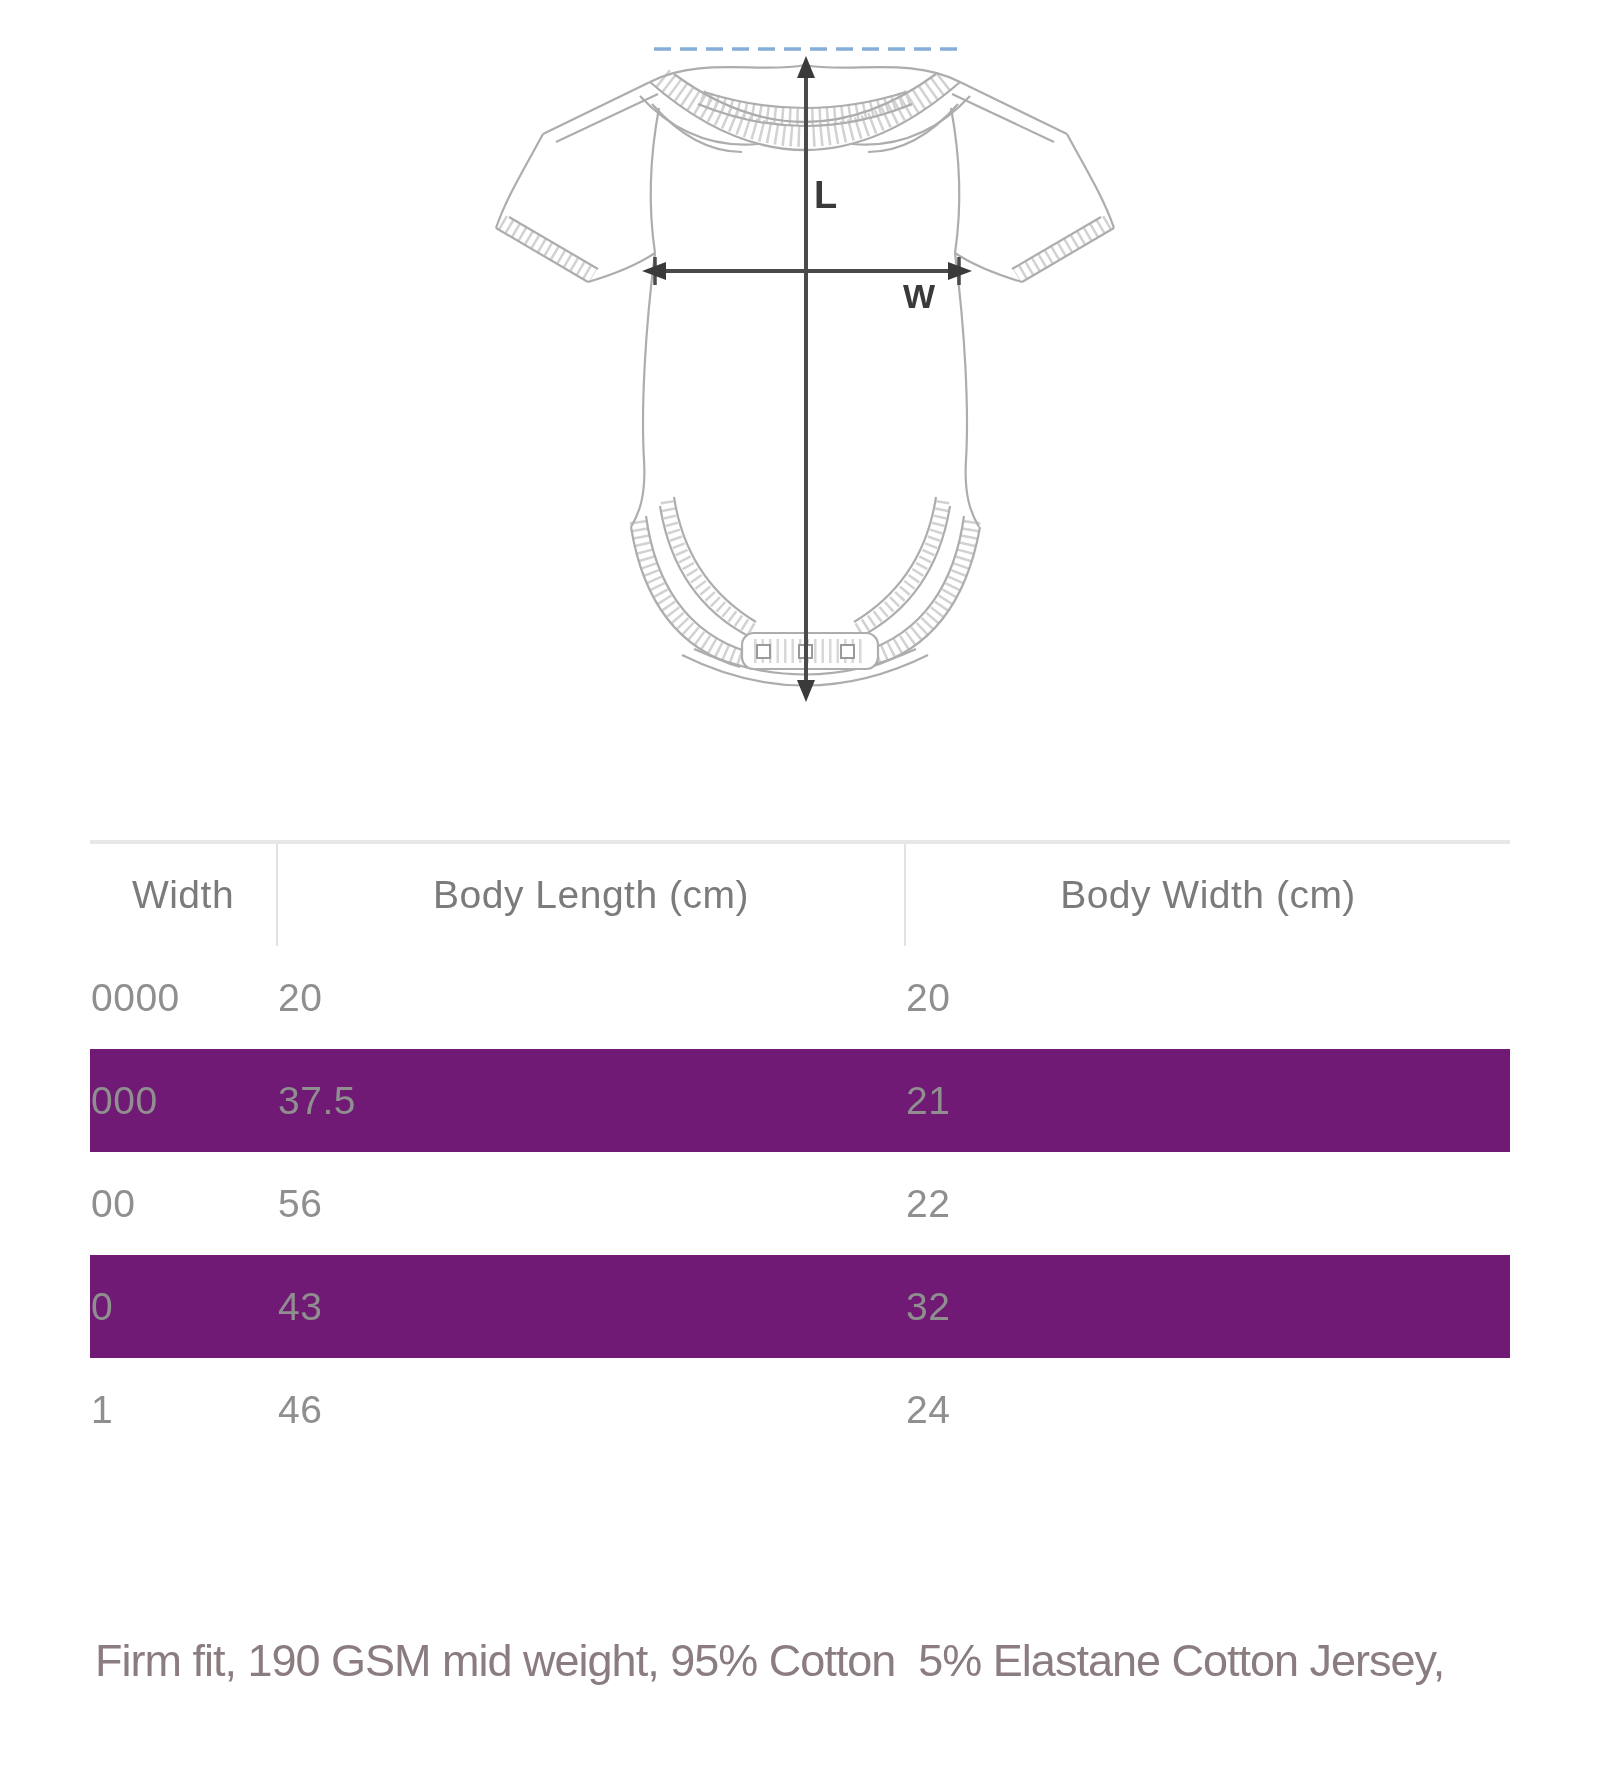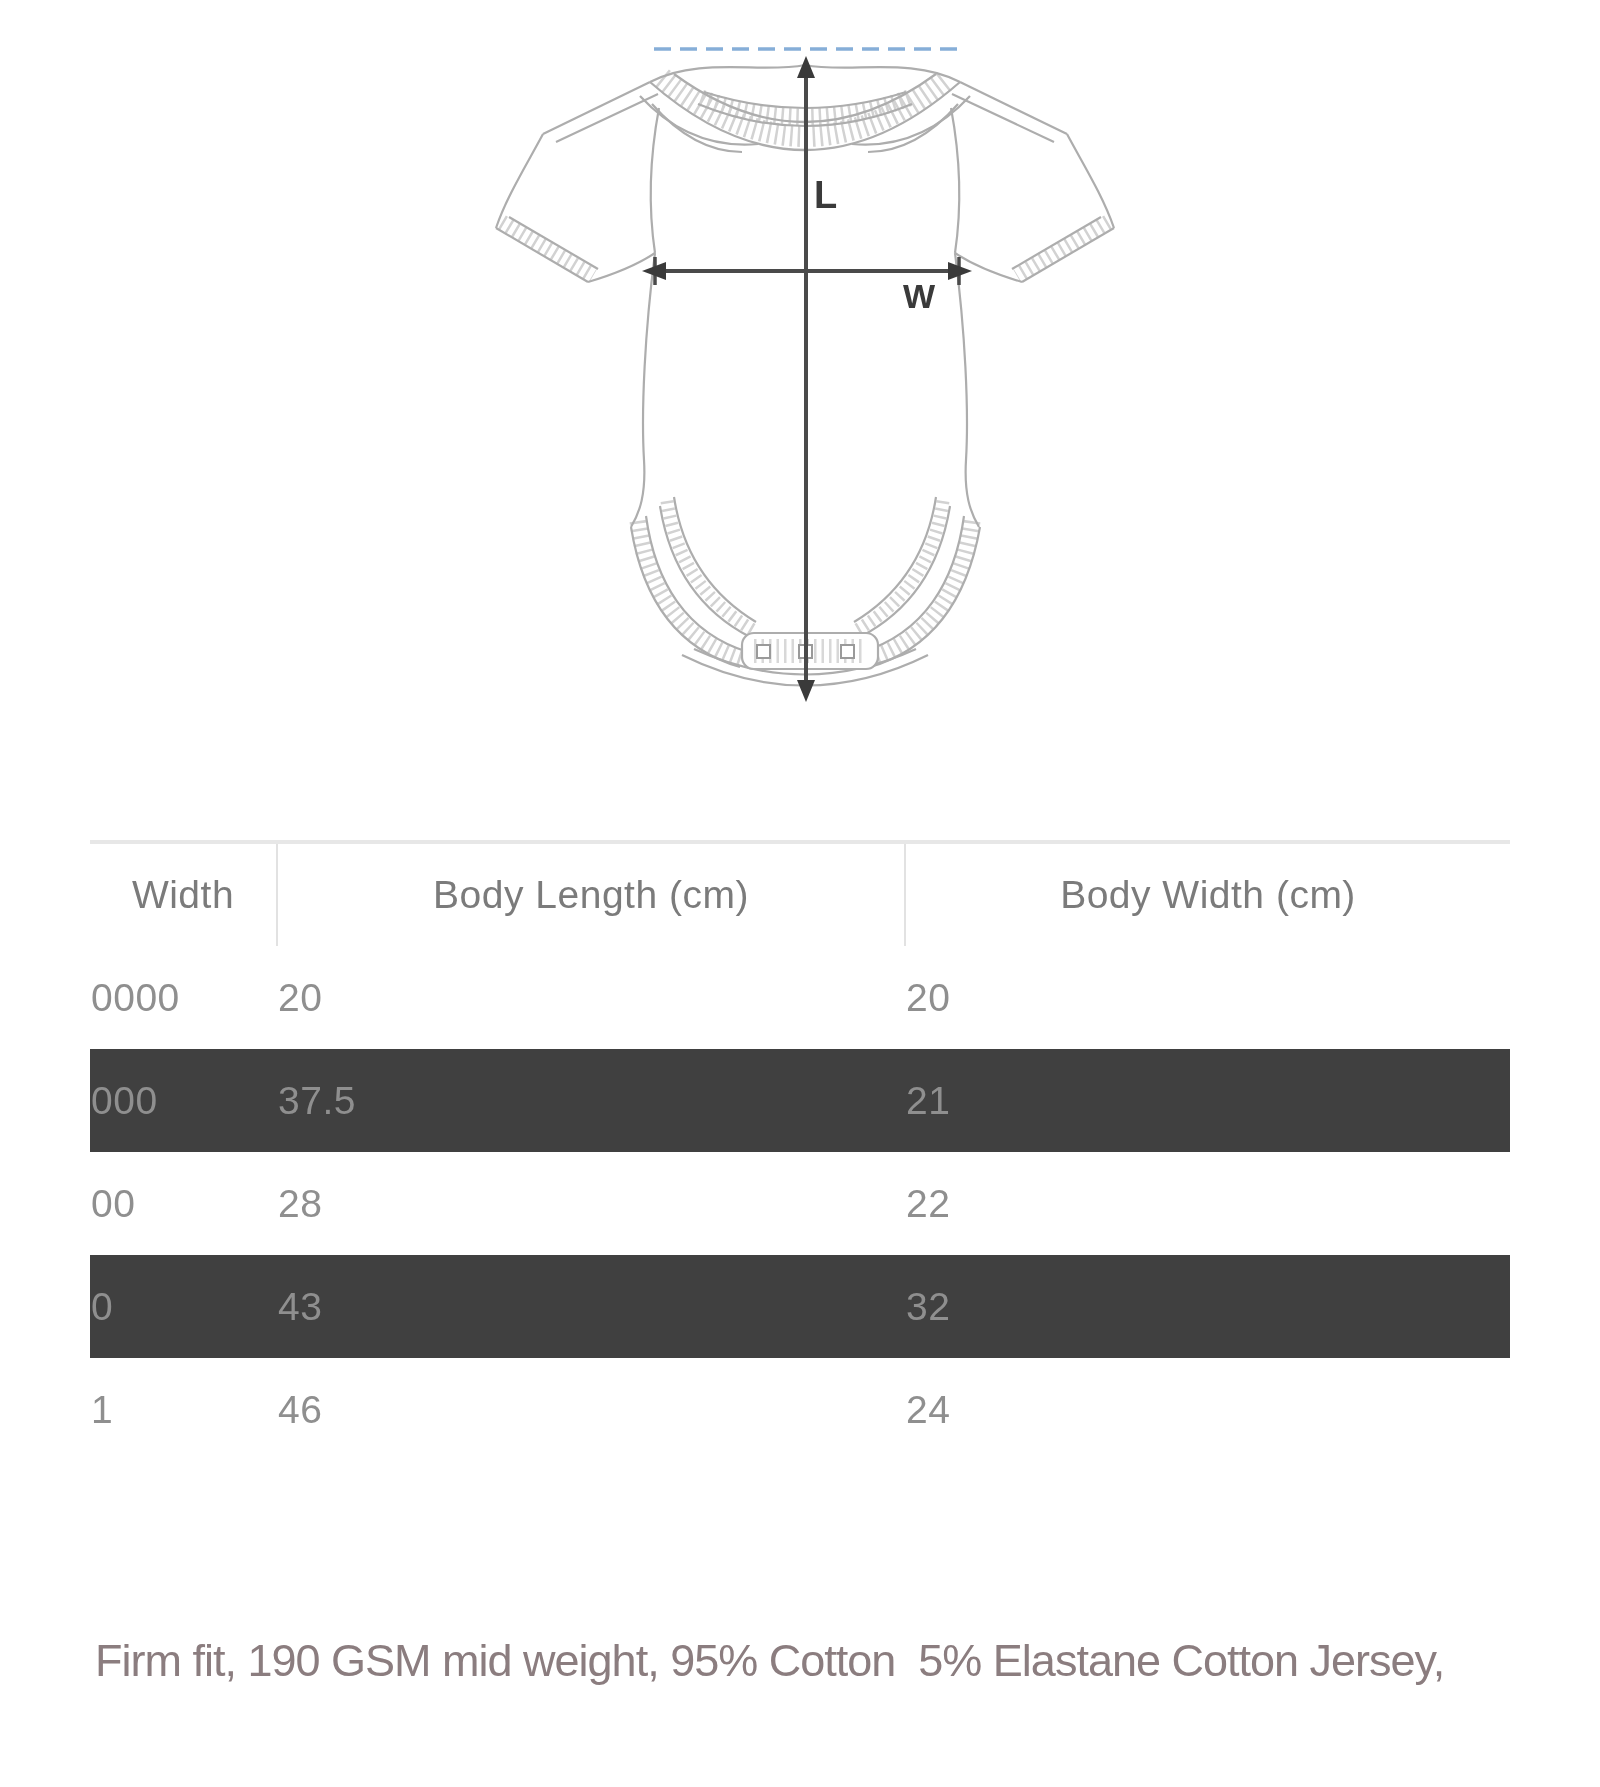--- a/index.html
+++ b/index.html
@@ -24,21 +24,21 @@
     text-align:center; vertical-align:middle;
     letter-spacing:0.5px;
   }
   table.size-table thead th + th { border-left:2px solid #e2e2e2; }
   table.size-table td {
     height:101px;
     font-size:39px; color:#8f8f8f;
     text-align:left; vertical-align:middle;
     letter-spacing:0.5px;
   }
-  tr.alt { background:#404040; }
+  tr.alt { background:#701a75; }
 
   .description {
     margin:10px 60px 0 95px;
     font-size:45px;
     line-height:76px;
     letter-spacing:-1px;
     color:#8b7d7f;
     white-space:pre-wrap;
   }
 </style>
@@ -155,21 +155,21 @@
       <td>20</td>
       <td>20</td>
     </tr>
     <tr class="alt">
       <td>000</td>
       <td>37.5</td>
       <td>21</td>
     </tr>
     <tr>
       <td>00</td>
-      <td>28</td>
+      <td>56</td>
       <td>22</td>
     </tr>
     <tr class="alt">
       <td>0</td>
       <td>43</td>
       <td>32</td>
     </tr>
     <tr>
       <td>1</td>
       <td>46</td>

